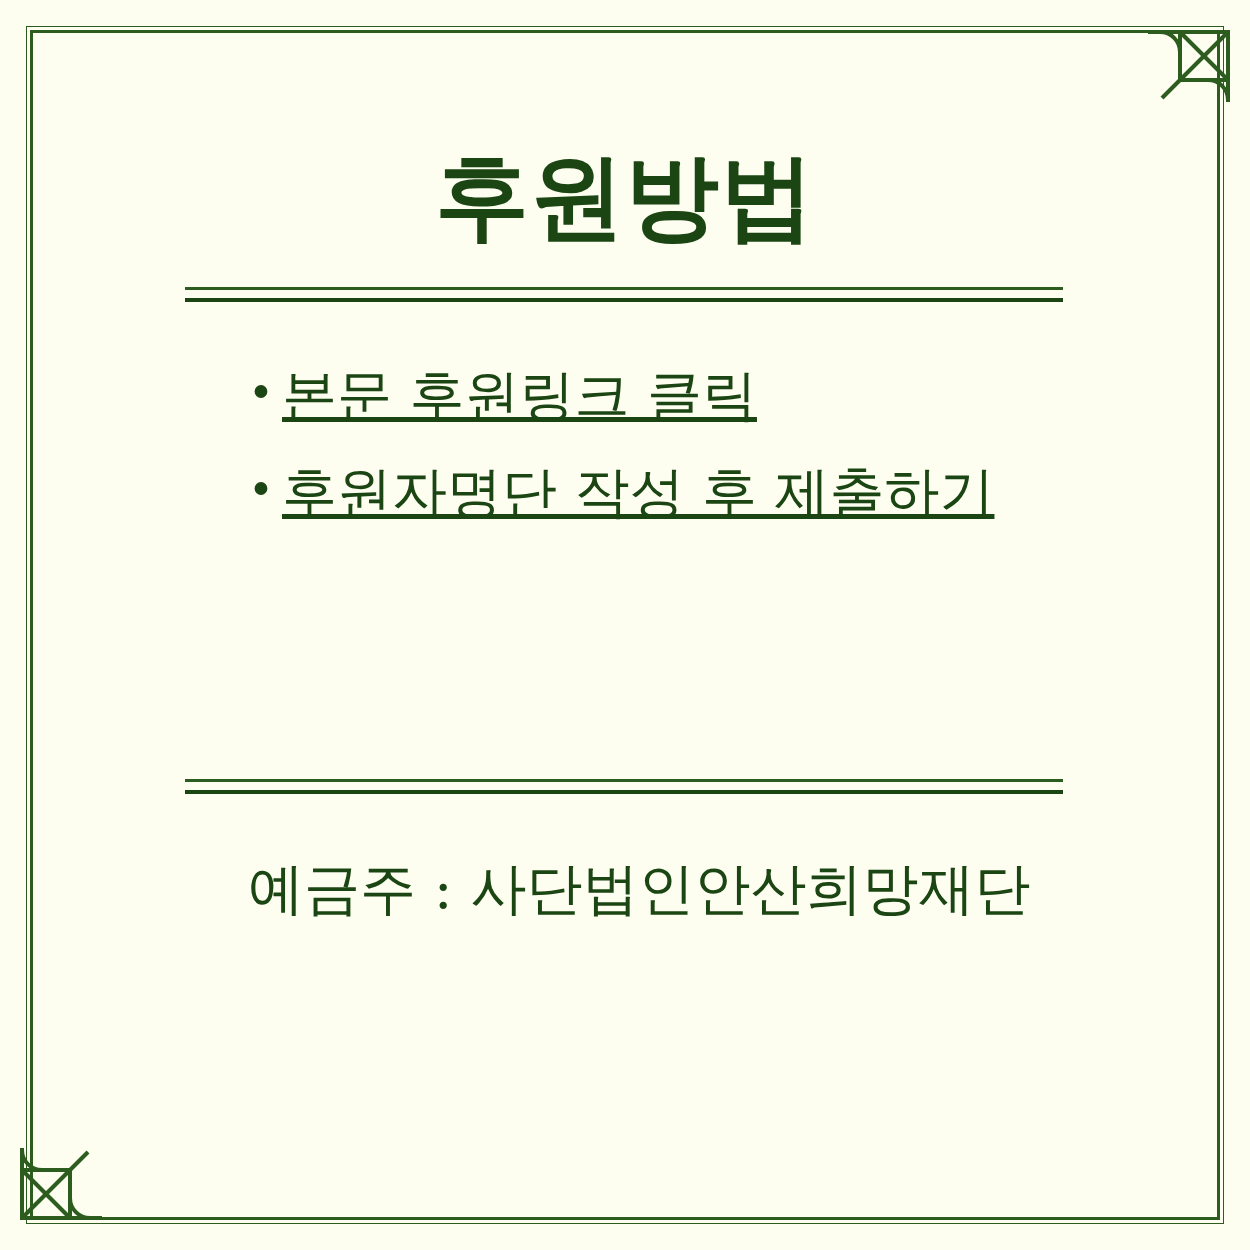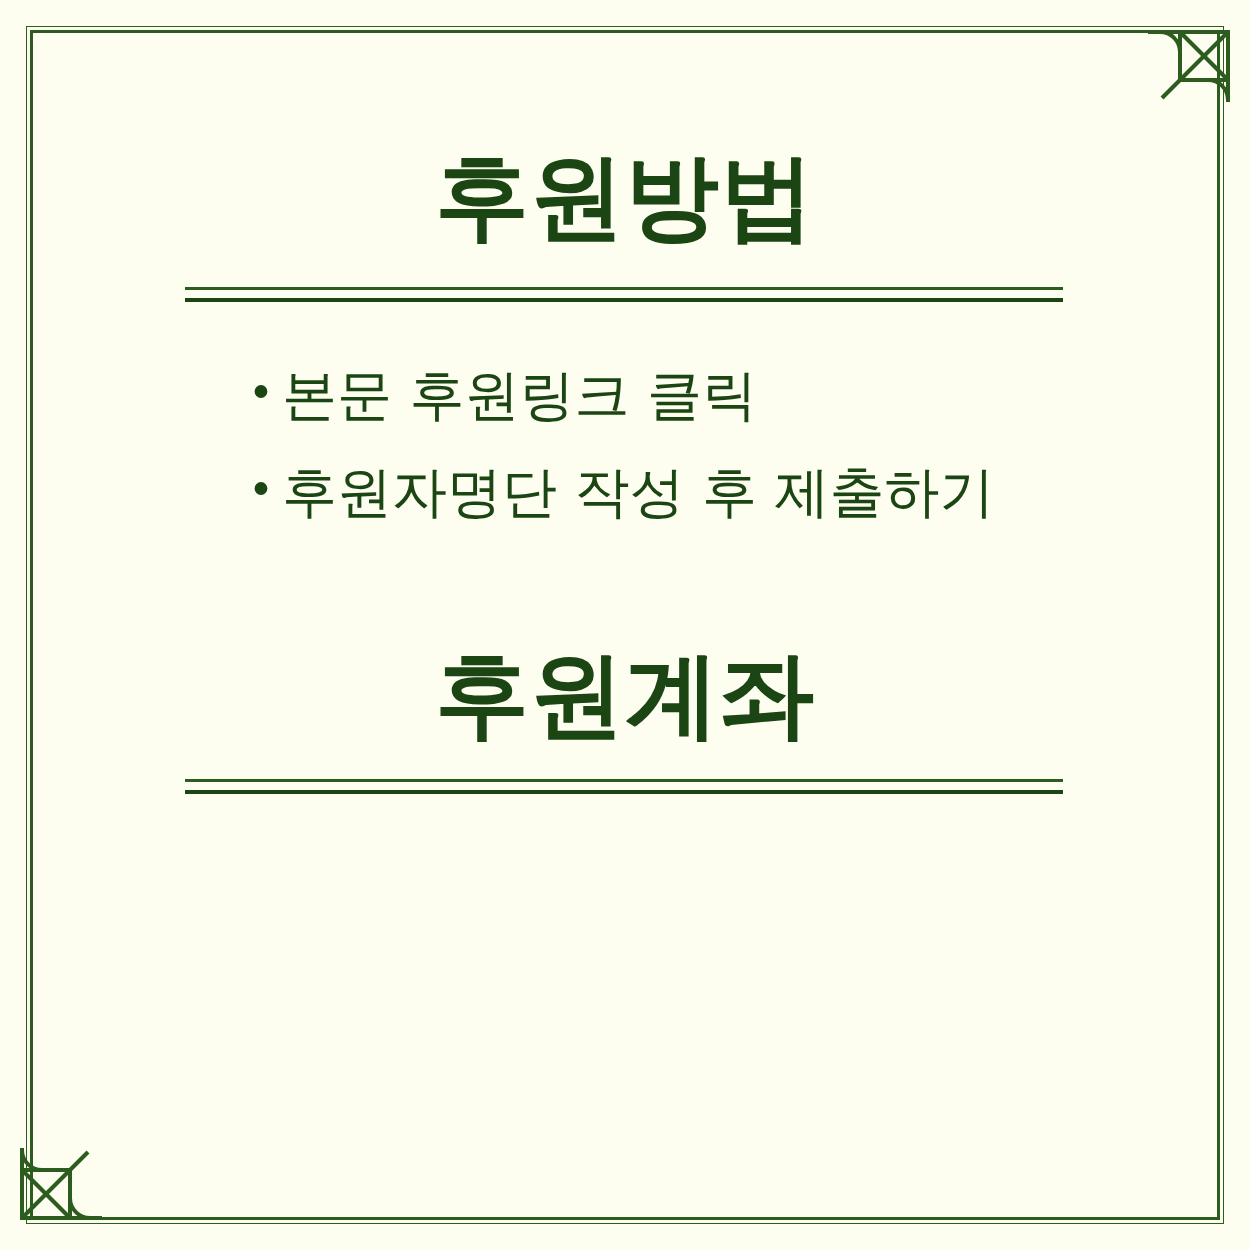--- a/index.html
+++ b/index.html
@@ -120,20 +120,21 @@
   .bullet-dot {
     flex: 0 0 auto;
     width: 34px;
     font-size: 44px;
     line-height: 1.15;
     color: #1B4512;
   }
   .bullet-text {
     flex: 1 1 auto;
     white-space: nowrap;
+    text-decoration: underline;
   }
 
   .account-block {
     position: absolute;
     left: 248px;
     top: 848px;
     width: 950px;
   }
   .account-line {
     color: #1B4512;
@@ -190,24 +191,24 @@
       <div class="bullet-item">
         <span class="bullet-dot">•</span>
         <span class="bullet-text">본문 후원링크 클릭</span>
       </div>
       <div class="bullet-item">
         <span class="bullet-dot">•</span>
         <span class="bullet-text">후원자명단 작성 후 제출하기</span>
       </div>
     </div>
 
-    <div class="heading" id="heading-account">후원계좌</div>
 
     <div class="divider" id="divider-account">
       <div class="rule-thin"></div>
       <div class="rule-thick"></div>
     </div>
 
     <div class="account-block">
+      <div class="account-line">예금주 : 사단법인안산희망재단</div>
     </div>
 
   </div>
 </div>
 
 </body></html>

